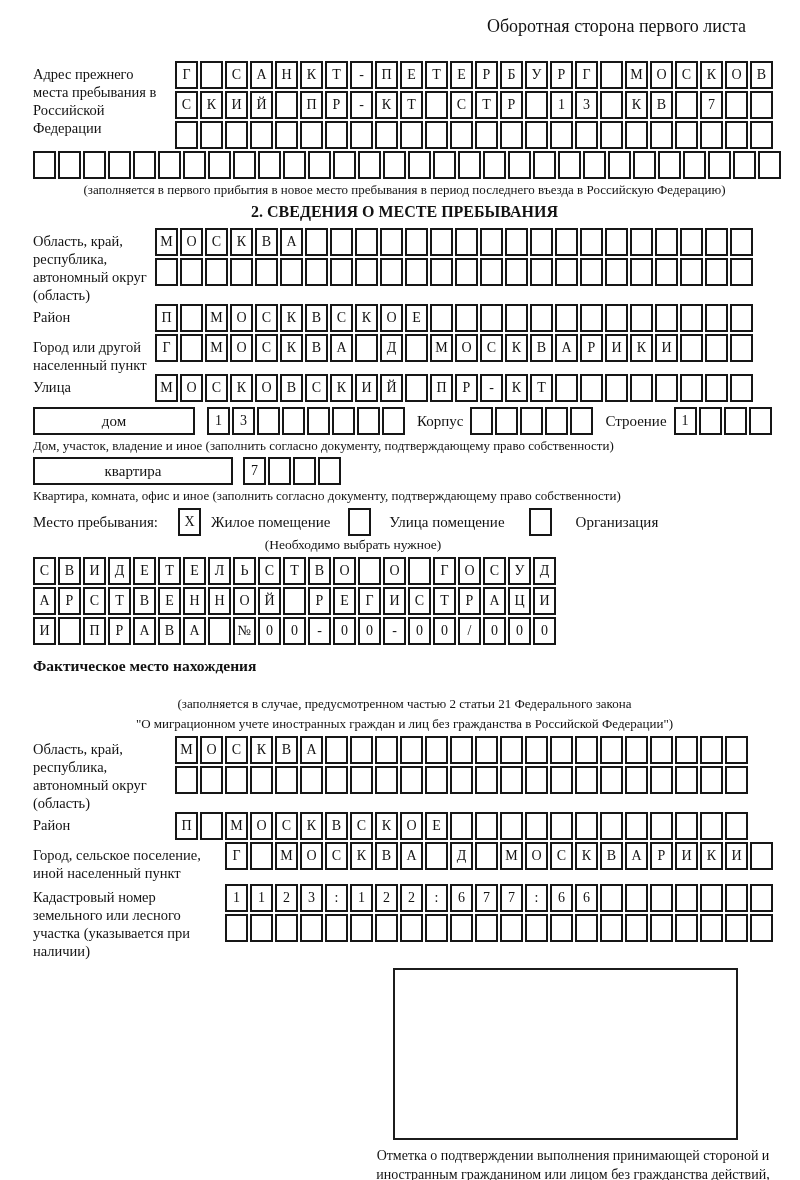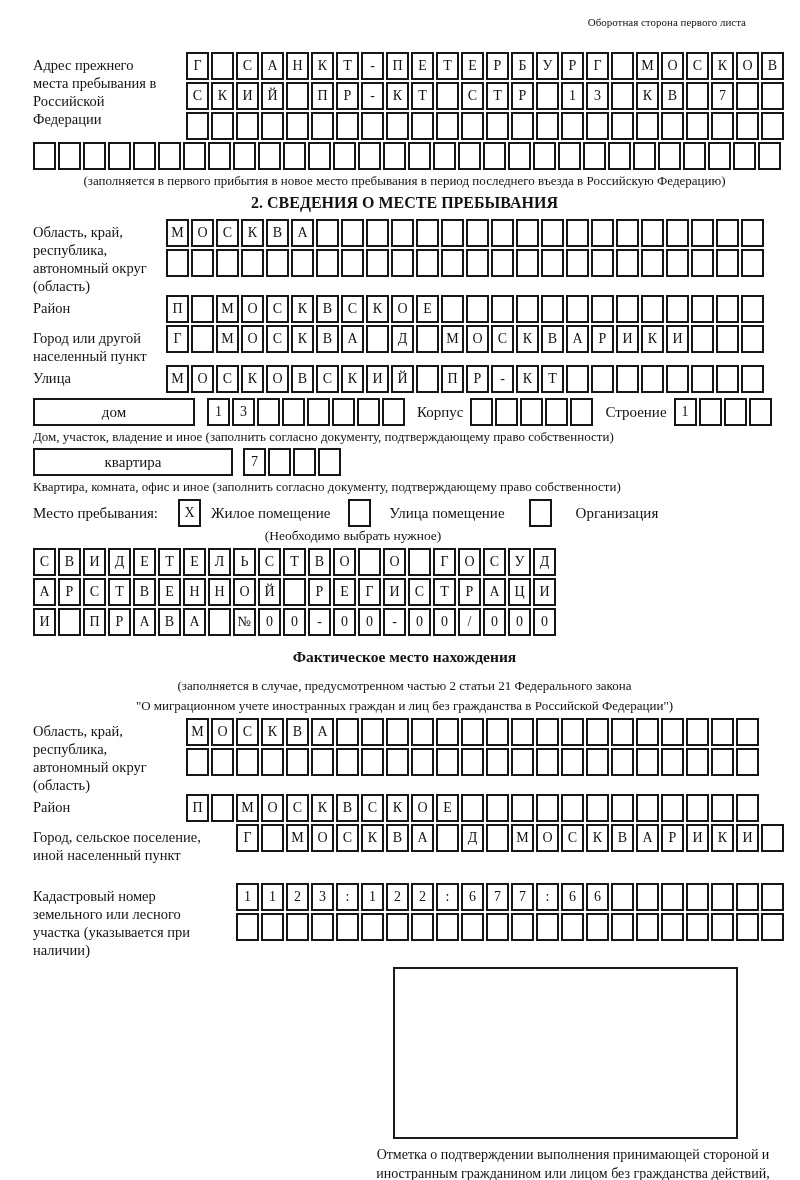--- a/index.html
+++ b/index.html
@@ -1,38 +1,38 @@
 <!DOCTYPE html>
 <html><head>
 <meta charset="utf-8">
 <style>
   html,body{margin:0;padding:0;background:#ffffff;}
   body{width:800px;height:1180px;font-family:"Liberation Serif","DejaVu Serif",serif;color:#121212;overflow:hidden;}
   .page{padding:16px 24px 0 33px;box-sizing:border-box;width:800px;}
-  .hdr{text-align:right;font-size:11px;padding-right:30px;margin-bottom:24px;}
-  .frow{display:flex;align-items:flex-start;gap:11px;}
+  .hdr{text-align:right;font-size:18px;padding-right:30px;margin-bottom:24px;}
+  .frow{display:flex;align-items:flex-start;}
   .lbl{font-size:14.5px;line-height:18px;flex-shrink:0;padding-top:4px;padding-right:6px;box-sizing:border-box;}
   .w142{width:142px;} .w122{width:122px;} .w212{width:212px;} .w192{width:192px;}
   .rows{flex-shrink:0;}
   .boxrow{white-space:nowrap;margin-bottom:2px;height:28px;}
   .cell{display:inline-block;box-sizing:border-box;width:23px;height:28px;border:2px solid #161616;margin-right:2px;text-align:center;font-size:14px;line-height:23px;vertical-align:top;overflow:hidden;}
   .note{font-size:13px;line-height:17px;margin:2px 0 3px;}
   .note-c{text-align:center;}
   .sec-title{text-align:center;font-weight:bold;font-size:16px;margin:5px 0 7px;}
-  .sub-title{text-align:center;font-weight:bold;font-size:15.5px;margin:10px 0 11px;}
+  .sub-title{font-weight:bold;font-size:15.5px;margin:10px 0 20px;}
   .widebox{display:inline-block;box-sizing:border-box;border:2px solid #161616;height:28px;text-align:center;font-size:15px;line-height:24px;vertical-align:top;}
   .dom-box{width:162px;margin-right:12px;}
   .kv-box{width:200px;margin-right:10px;}
   .inline-lbl{display:inline-block;font-size:15px;line-height:28px;vertical-align:top;margin:0 7px 0 10px;}
   .houserow{white-space:nowrap;margin:3px 0 2px;}
   .stayrow{display:flex;align-items:flex-start;font-size:15px;line-height:28px;margin:4px 0 0;}
   .stayrow .cell{margin:0;}
   .gap8{width:10px;flex-shrink:0;} .gap18{width:18px;flex-shrink:0;} .gap24{width:24px;flex-shrink:0;}
   .choose-note{font-size:13.5px;width:260px;margin-left:190px;text-align:center;margin-top:1px;margin-bottom:4px;}
-  .mt4{margin-top:4px;} .mt8{margin-top:19px;}
+  .mt4{margin-top:4px;} .mt8{margin-top:2px;}
   .stamp-box{margin-left:360px;margin-top:8px;width:345px;height:172px;border:2px solid #1c1c1c;box-sizing:border-box;}
   .stamp-note{width:400px;margin:6px 0 0 340px;text-align:center;font-size:14px;line-height:19px;}
 </style>
 </head>
 <body>
 
 <div class="page">
 
   <div class="hdr">Оборотная сторона первого листа</div>
 

